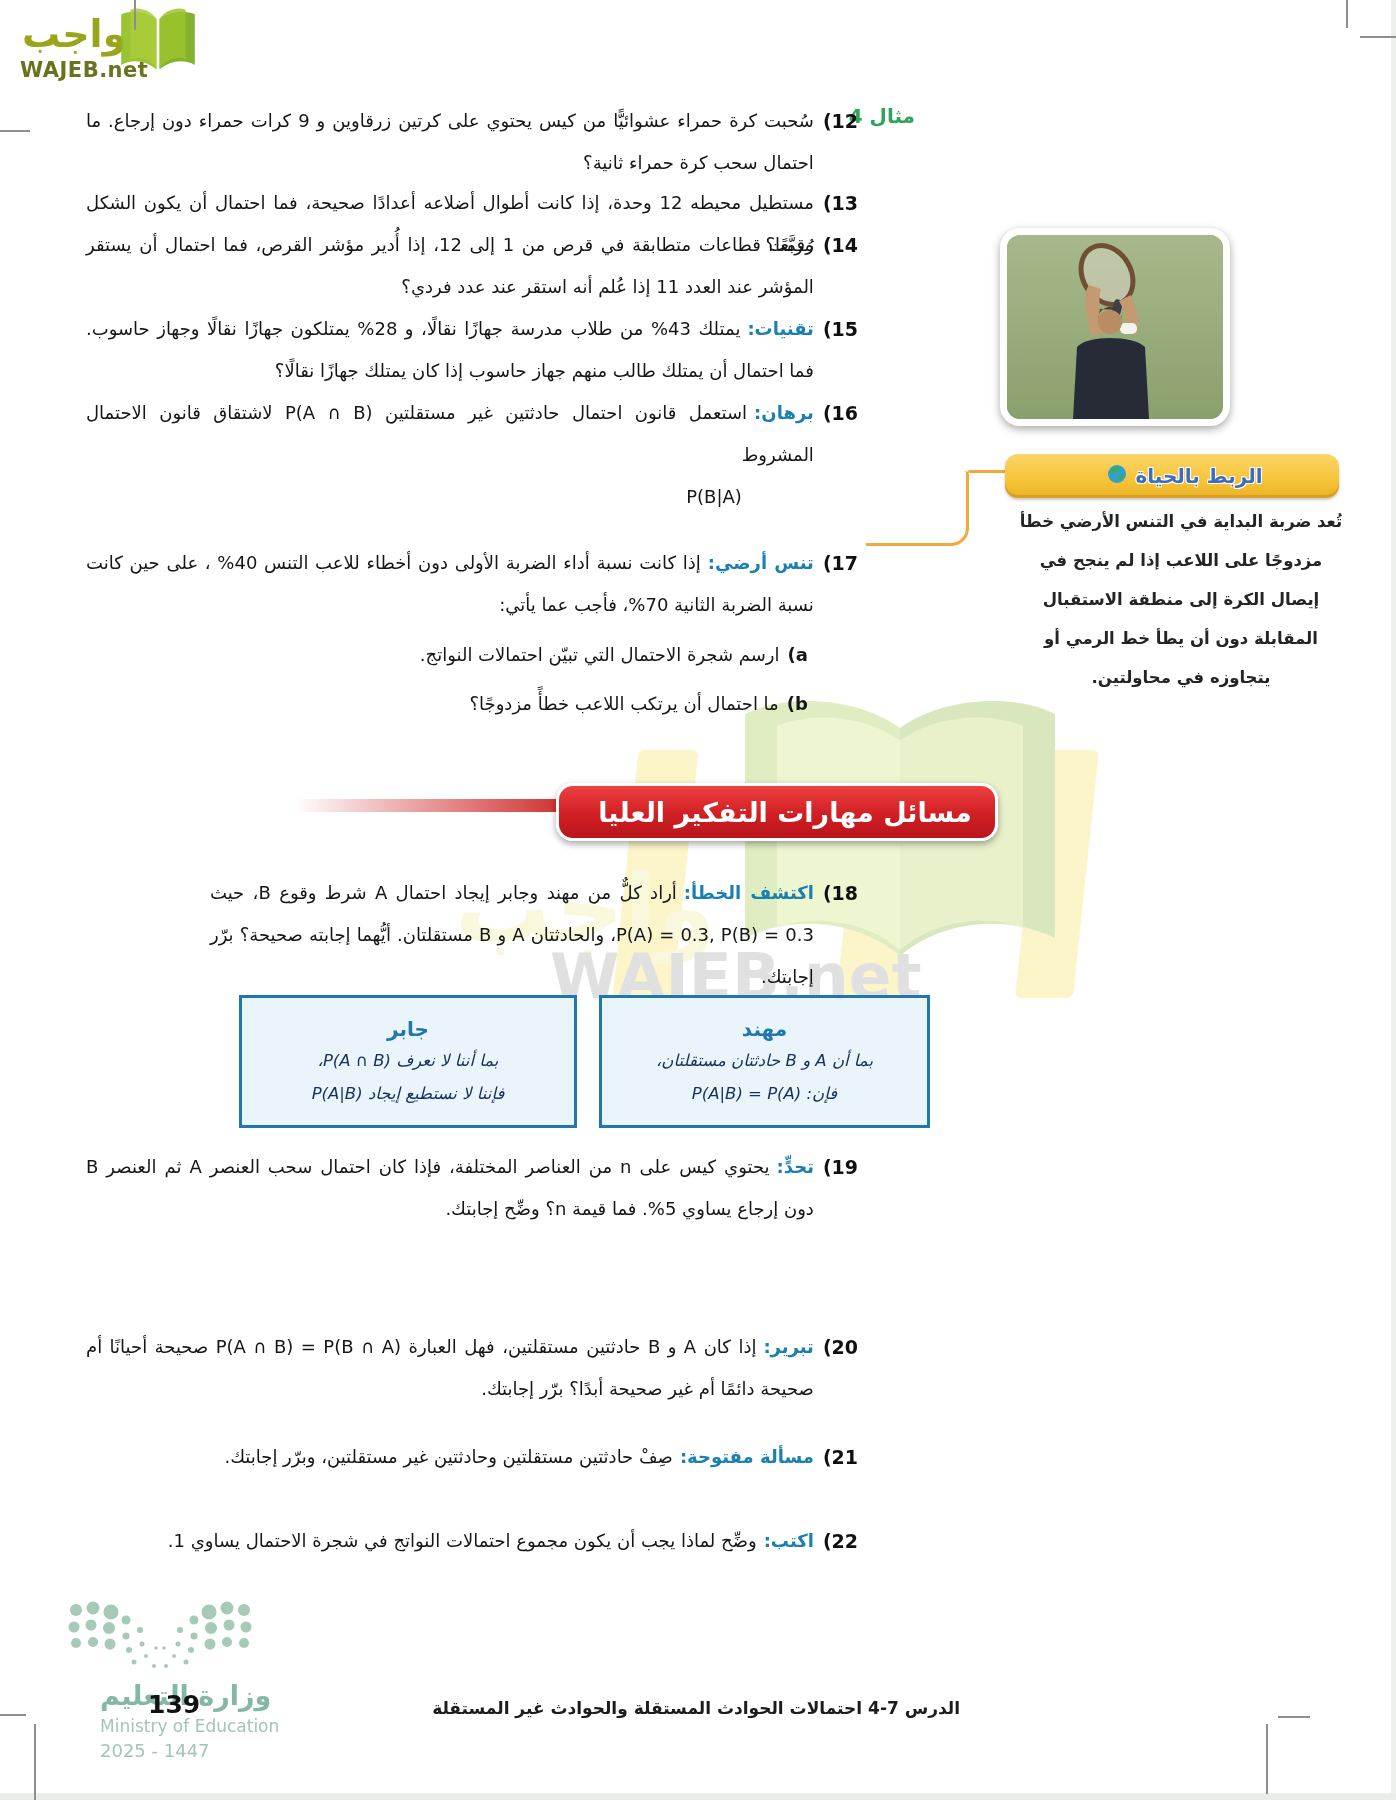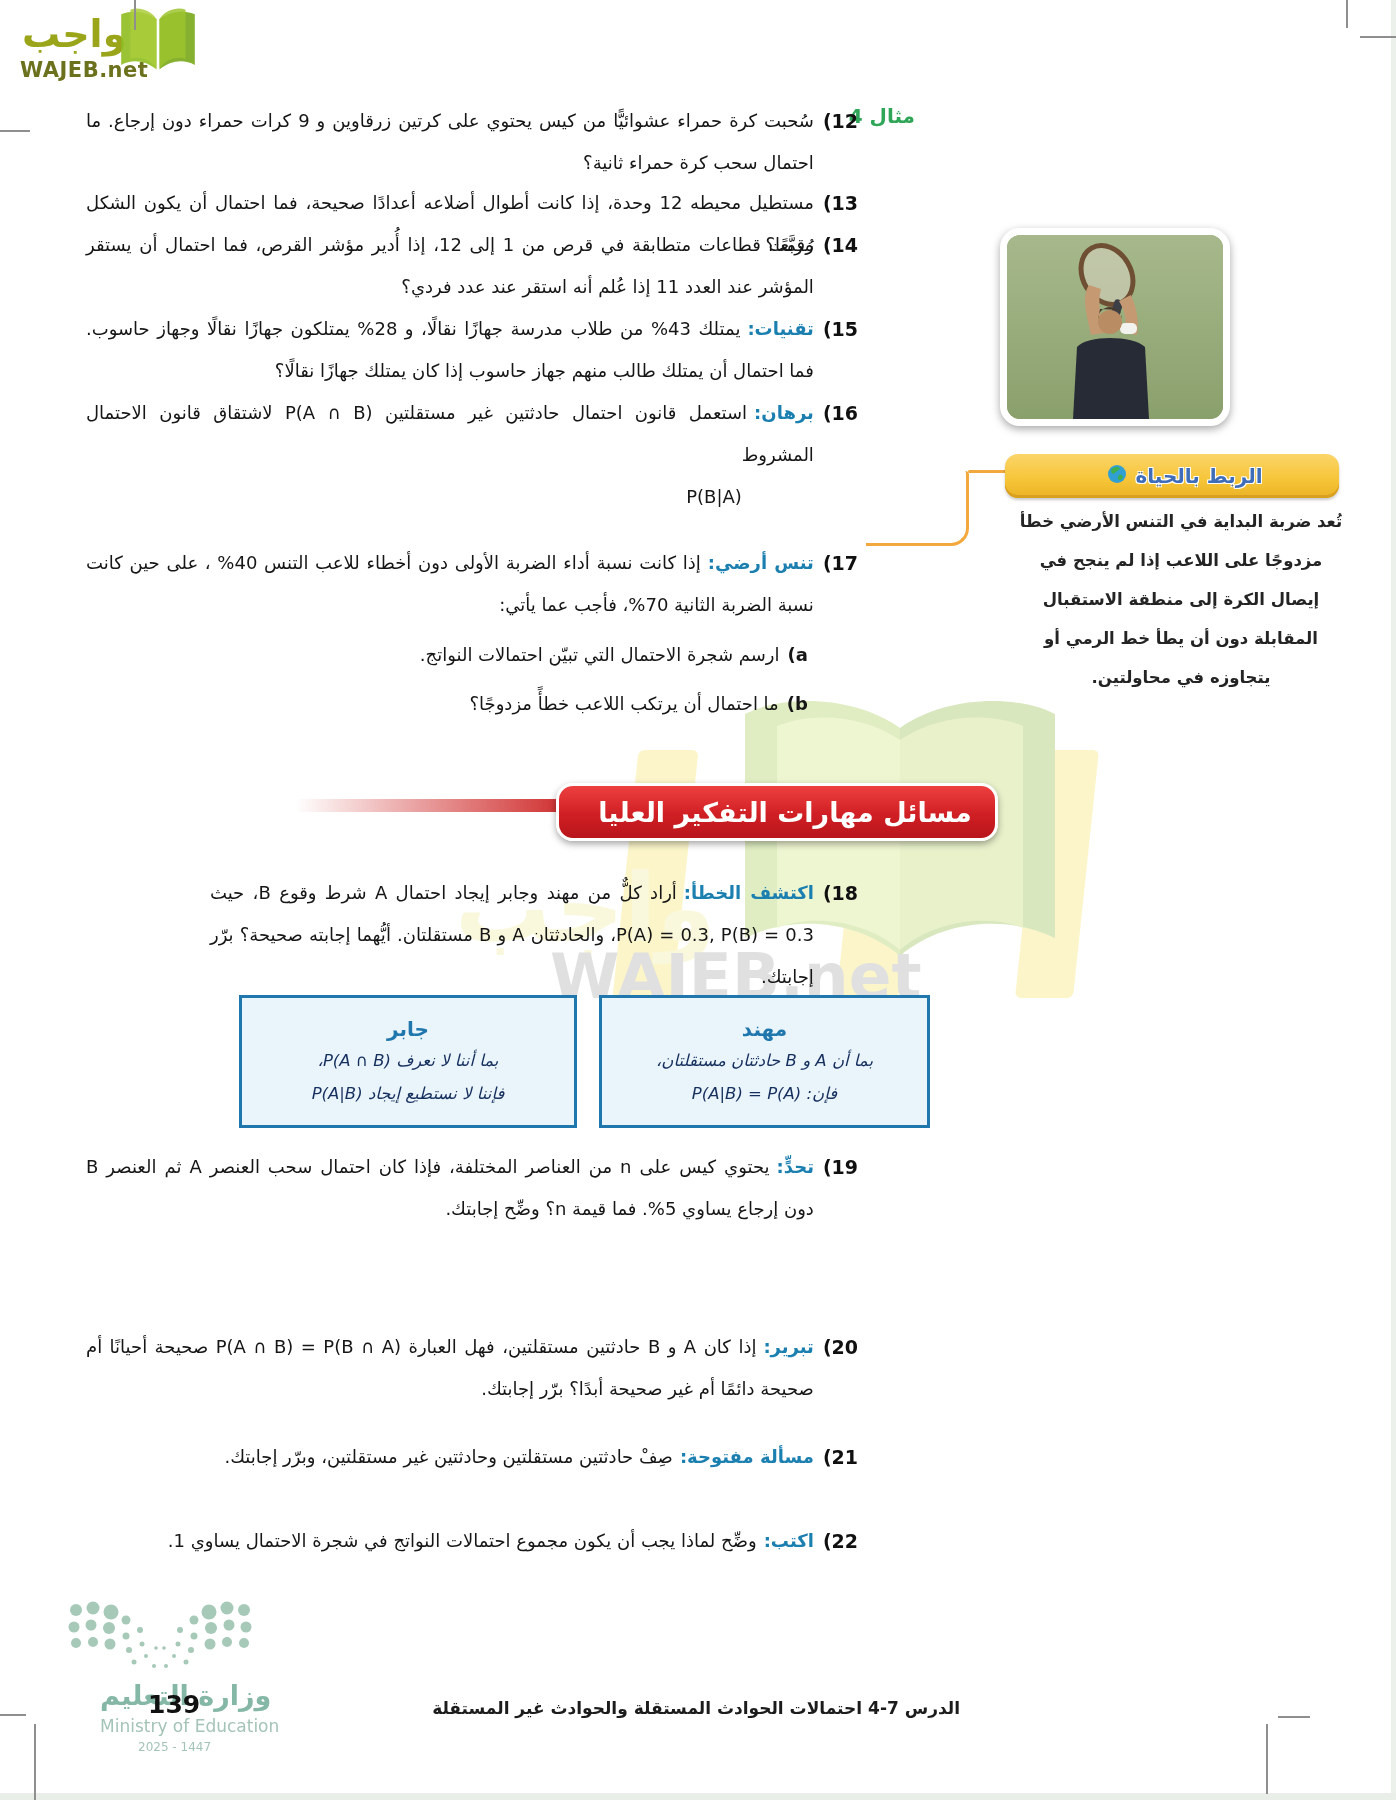--- a/index.html
+++ b/index.html
@@ -74,21 +74,21 @@
     direction:rtl; text-align:center; padding-top:16px; z-index:3; }
   .cbox-muhannad { left:599px; width:331px; }
   .cbox-jaber { left:239px; width:338px; }
   .cbox-title { color:#2077ad; font-weight:bold; font-size:20px; line-height:30px; }
   .cbox-line { color:#16305e; font-size:16.5px; line-height:33px; font-style:italic; }
 
   
   .moe-dots { position:absolute; left:66px; top:1600px; z-index:3; }
   .ministry-ar { position:absolute; left:100px; top:1680px; font-size:27px; font-weight:bold; color:#85b7a6; letter-spacing:1px; z-index:3; }
   .ministry-en { position:absolute; left:100px; top:1716px; font-size:17px; color:#a4c4b7; z-index:3; }
-  .edition { position:absolute; left:100px; top:1740px; font-size:12px; color:#a4c4b7; z-index:3;margin-left:38px; }
+  .edition { position:absolute; left:100px; top:1740px; font-size:18px; color:#a4c4b7; z-index:3; }
   .page-num { position:absolute; left:148px; top:1690px; font-size:25px; font-weight:bold; color:#111; z-index:4; }
   .lesson { position:absolute; right:436px; top:1698px; direction:rtl; font-weight:bold; font-size:17px; color:#1c1c1c; z-index:3; }
 </style>
 </head>
 <body>
 
 <div class="edge-r"></div>
 <div class="edge-b"></div>
 
 <div class="mark" style="left:134px;top:0;width:2px;height:30px"></div>

